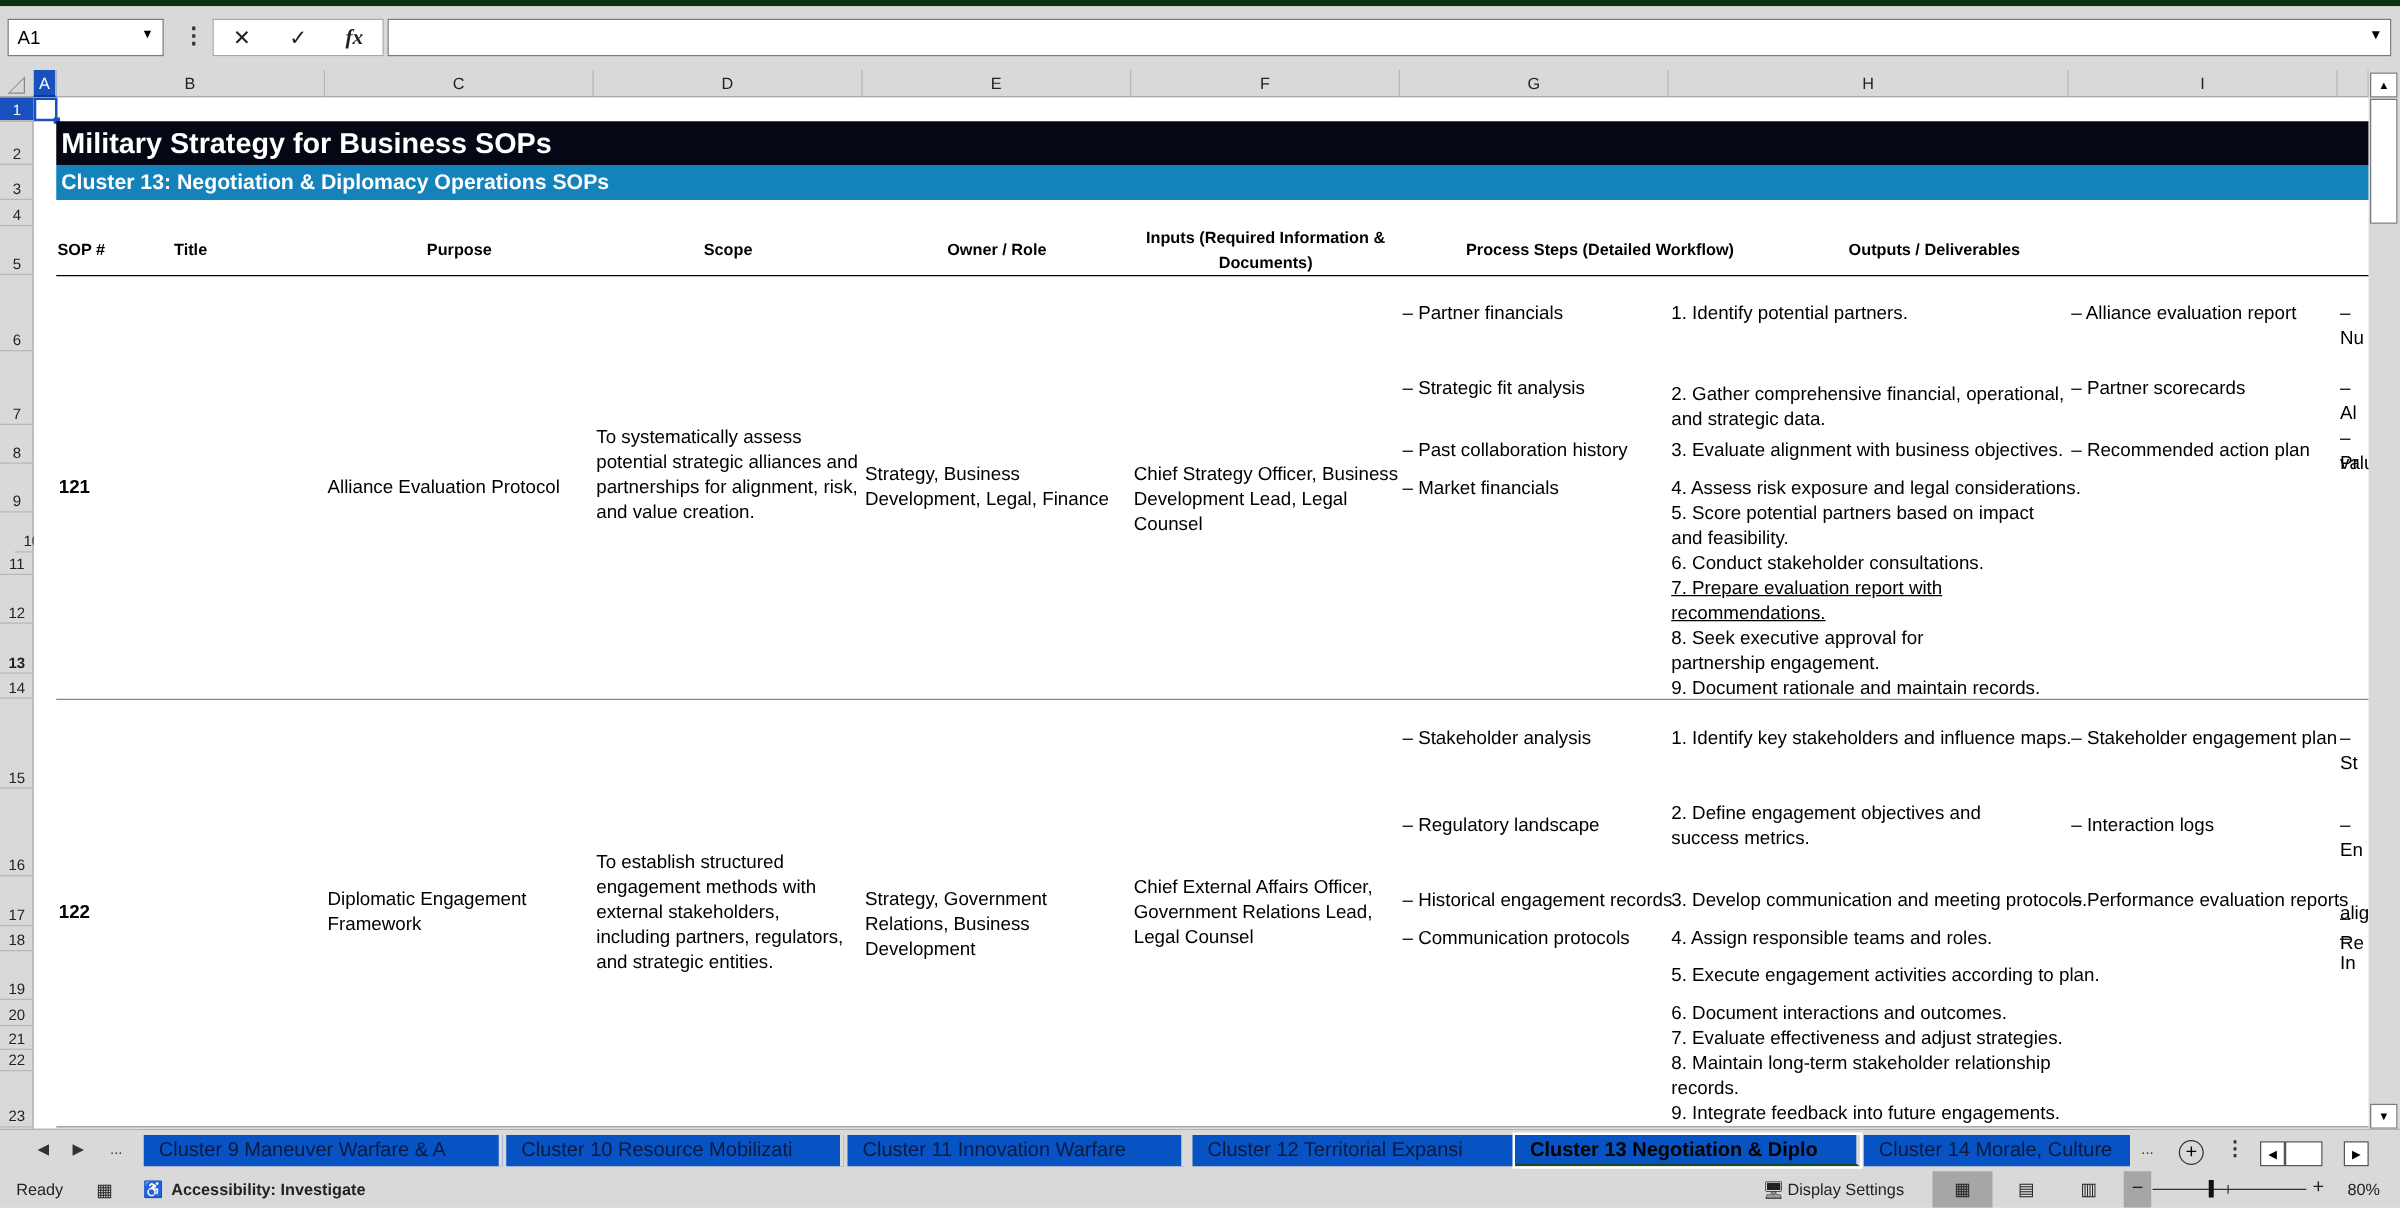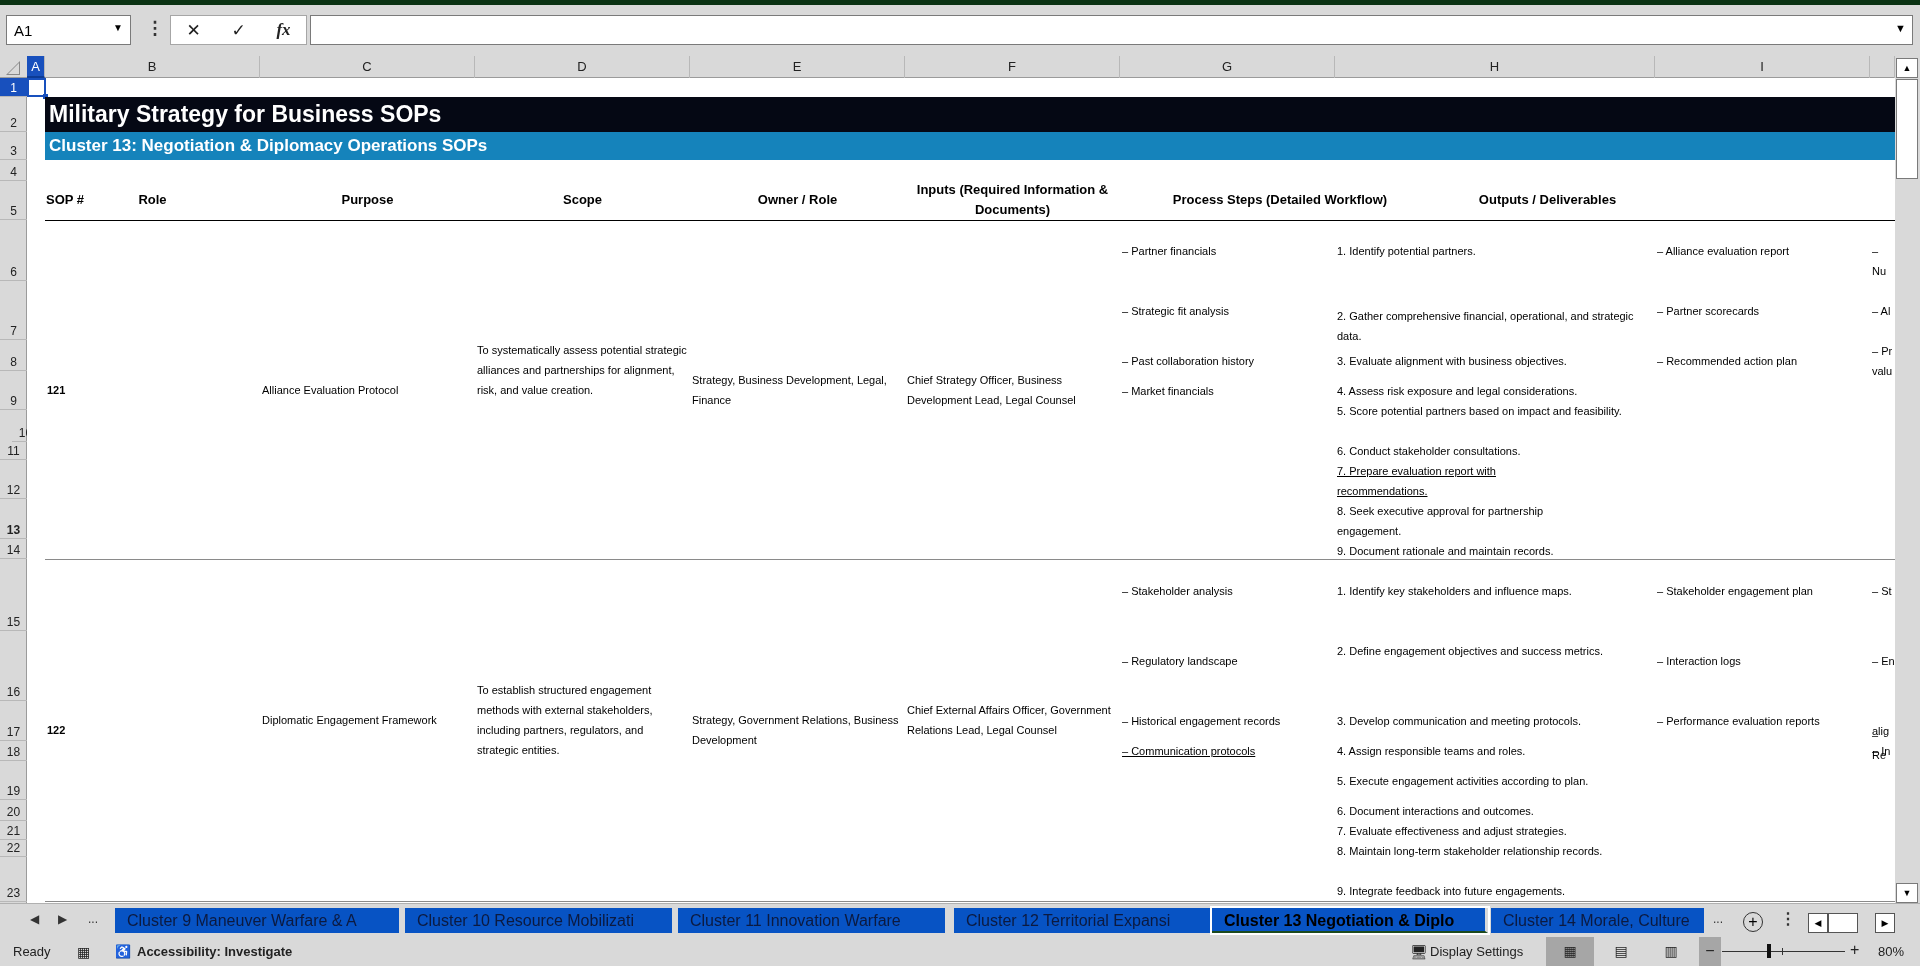--- a/index.html
+++ b/index.html
@@ -20,21 +20,21 @@
   .colh { position: absolute; top: 0; height: 22px; font-size: 13px; text-align: center; line-height: 22px; color: #222; border-right: 1px solid #b8b8b8; }
   .colh.sel { background: #1850bd; color: #fff; border-bottom: 2px solid #0c3a94; }
   .corner { position: absolute; left: 6px; top: 5px; width: 0; height: 0; border-left: 14px solid transparent; border-bottom: 14px solid #888; }
   .corner::after { content: ""; position: absolute; left: -12px; top: 2px; border-left: 11px solid transparent; border-bottom: 11px solid #d9d9d9; }
 
   #rowhdr { left: 0; top: 78px; width: 27px; height: 825px; background: #d9d9d9; border-right: 1px solid #9b9b9b; }
   .rowh { position: absolute; left: 0; width: 27px; font-size: 12px; text-align: center; color: #222; border-bottom: 1px solid #b8b8b8; display: flex; align-items: flex-end; justify-content: center; padding-bottom: 1px; }
   .rowh.sel { background: #1850bd; color: #fff; }
 
   #grid { left: 27px; top: 78px; width: 1868px; height: 825px; background: #fff; overflow: hidden; }
-  .cell { position: absolute; font-family: "Liberation Sans", sans-serif; font-size: 11px; color: #000; line-height: 20px; }
+  .cell { position: absolute; font-family: "Liberation Sans", sans-serif; font-size: 15px; color: #000; line-height: 20px; }
   .selcell { position: absolute; left: 0; top: 0; width: 19px; height: 19px; border: 2px solid #1850bd; }
   .selcell::after { content: ""; position: absolute; right: -4px; bottom: -4px; width: 5px; height: 5px; background: #1850bd; }
   .titlebar { position: absolute; left: 18px; top: 19px; width: 1850px; height: 35px; background: #050814; color: #fff; font-size: 23px; font-weight: bold; padding: 4px 0 0 4px; }
   .subbar { position: absolute; left: 18px; top: 54px; width: 1850px; height: 28px; background: #1583bb; color: #fff; font-size: 17px; font-weight: bold; padding: 4px 0 0 4px; }
   .hdr { position: absolute; top: 104px; font-weight: bold; font-size: 13px; text-align: center; line-height: 20px; }
   .hline { position: absolute; left: 18px; width: 1850px; height: 1px; background: #000; }
   .rline { position: absolute; left: 18px; width: 1850px; height: 1px; background: #8a8a8a; }
   .wrap { white-space: normal; }
 
   #vscroll { left: 1895px; top: 56px; width: 25px; height: 847px; background: #d9d9d9; }
@@ -119,21 +119,21 @@
     <div class="rowh" style="top: 738px; height: 41px;">22</div>
     <div class="rowh" style="top: 803px; height: 21px;">23</div>
   </div>
 
 <div id="grid" class="abs">
   <div class="selcell"></div>
   <div class="titlebar">Military Strategy for Business SOPs</div>
   <div class="subbar">Cluster 13: Negotiation &amp; Diplomacy Operations SOPs</div>
 
   <div class="hdr" style="left:18px; top:112px; text-align:left; padding-left:1px;">SOP #</div>
-  <div class="hdr" style="left:18px; width:215px; top:112px;">Role</div>
+  <div class="hdr" style="left:18px; width:215px; top:112px;">Title</div>
   <div class="hdr" style="left:233px; width:215px; top:112px;">Purpose</div>
   <div class="hdr" style="left:448px; width:215px; top:112px;">Scope</div>
   <div class="hdr" style="left:663px; width:215px; top:112px;">Owner / Role</div>
   <div class="hdr" style="left:878px; width:215px; top:102px;">Inputs (Required Information &amp; Documents)</div>
   <div class="hdr" style="left:1093px; width:320px; top:112px;">Process Steps (Detailed Workflow)</div>
   <div class="hdr" style="left:1413px; width:215px; top:112px;">Outputs / Deliverables</div>
   <div class="hline" style="top:142px;"></div>
 
   <div class="cell" style="left:20px; top:302px; font-weight:bold;">121</div>
   <div class="cell" style="left:235px; top:302px;">Alliance Evaluation Protocol</div>
@@ -163,21 +163,21 @@
   <div class="rline" style="top:481px;"></div>
 
   <div class="cell" style="left:20px; top:642px; font-weight:bold;">122</div>
   <div class="cell wrap" style="left:235px; top:632px; width:180px;">Diplomatic Engagement Framework</div>
   <div class="cell wrap" style="left:450px; top:602px; width:210px;">To establish structured engagement methods with external stakeholders, including partners, regulators, and strategic entities.</div>
   <div class="cell wrap" style="left:665px; top:632px; width:212px;">Strategy, Government Relations, Business Development</div>
   <div class="cell wrap" style="left:880px; top:622px; width:212px;">Chief External Affairs Officer, Government Relations Lead, Legal Counsel</div>
   <div class="cell" style="left:1095px; top:503px;">– Stakeholder analysis</div>
   <div class="cell" style="left:1095px; top:573px;">– Regulatory landscape</div>
   <div class="cell" style="left:1095px; top:633px;">– Historical engagement records</div>
-  <div class="cell" style="left:1095px; top:663px;text-decoration:underline;">– Communication protocols</div>
+  <div class="cell" style="left:1095px; top:663px;">– Communication protocols</div>
   <div class="cell" style="left:1310px; top:503px;">1. Identify key stakeholders and influence maps.</div>
   <div class="cell wrap" style="left:1310px; top:563px; width:300px;">2. Define engagement objectives and success metrics.</div>
   <div class="cell" style="left:1310px; top:633px;">3. Develop communication and meeting protocols.</div>
   <div class="cell" style="left:1310px; top:663px;">4. Assign responsible teams and roles.</div>
   <div class="cell" style="left:1310px; top:693px;">5. Execute engagement activities according to plan.</div>
   <div class="cell" style="left:1310px; top:723px;">6. Document interactions and outcomes.</div>
   <div class="cell" style="left:1310px; top:743px;">7. Evaluate effectiveness and adjust strategies.</div>
   <div class="cell wrap" style="left:1310px; top:763px; width:310px;">8. Maintain long-term stakeholder relationship records.</div>
   <div class="cell" style="left:1310px; top:803px;">9. Integrate feedback into future engagements.</div>
   <div class="cell" style="left:1630px; top:503px;">– Stakeholder engagement plan</div>

